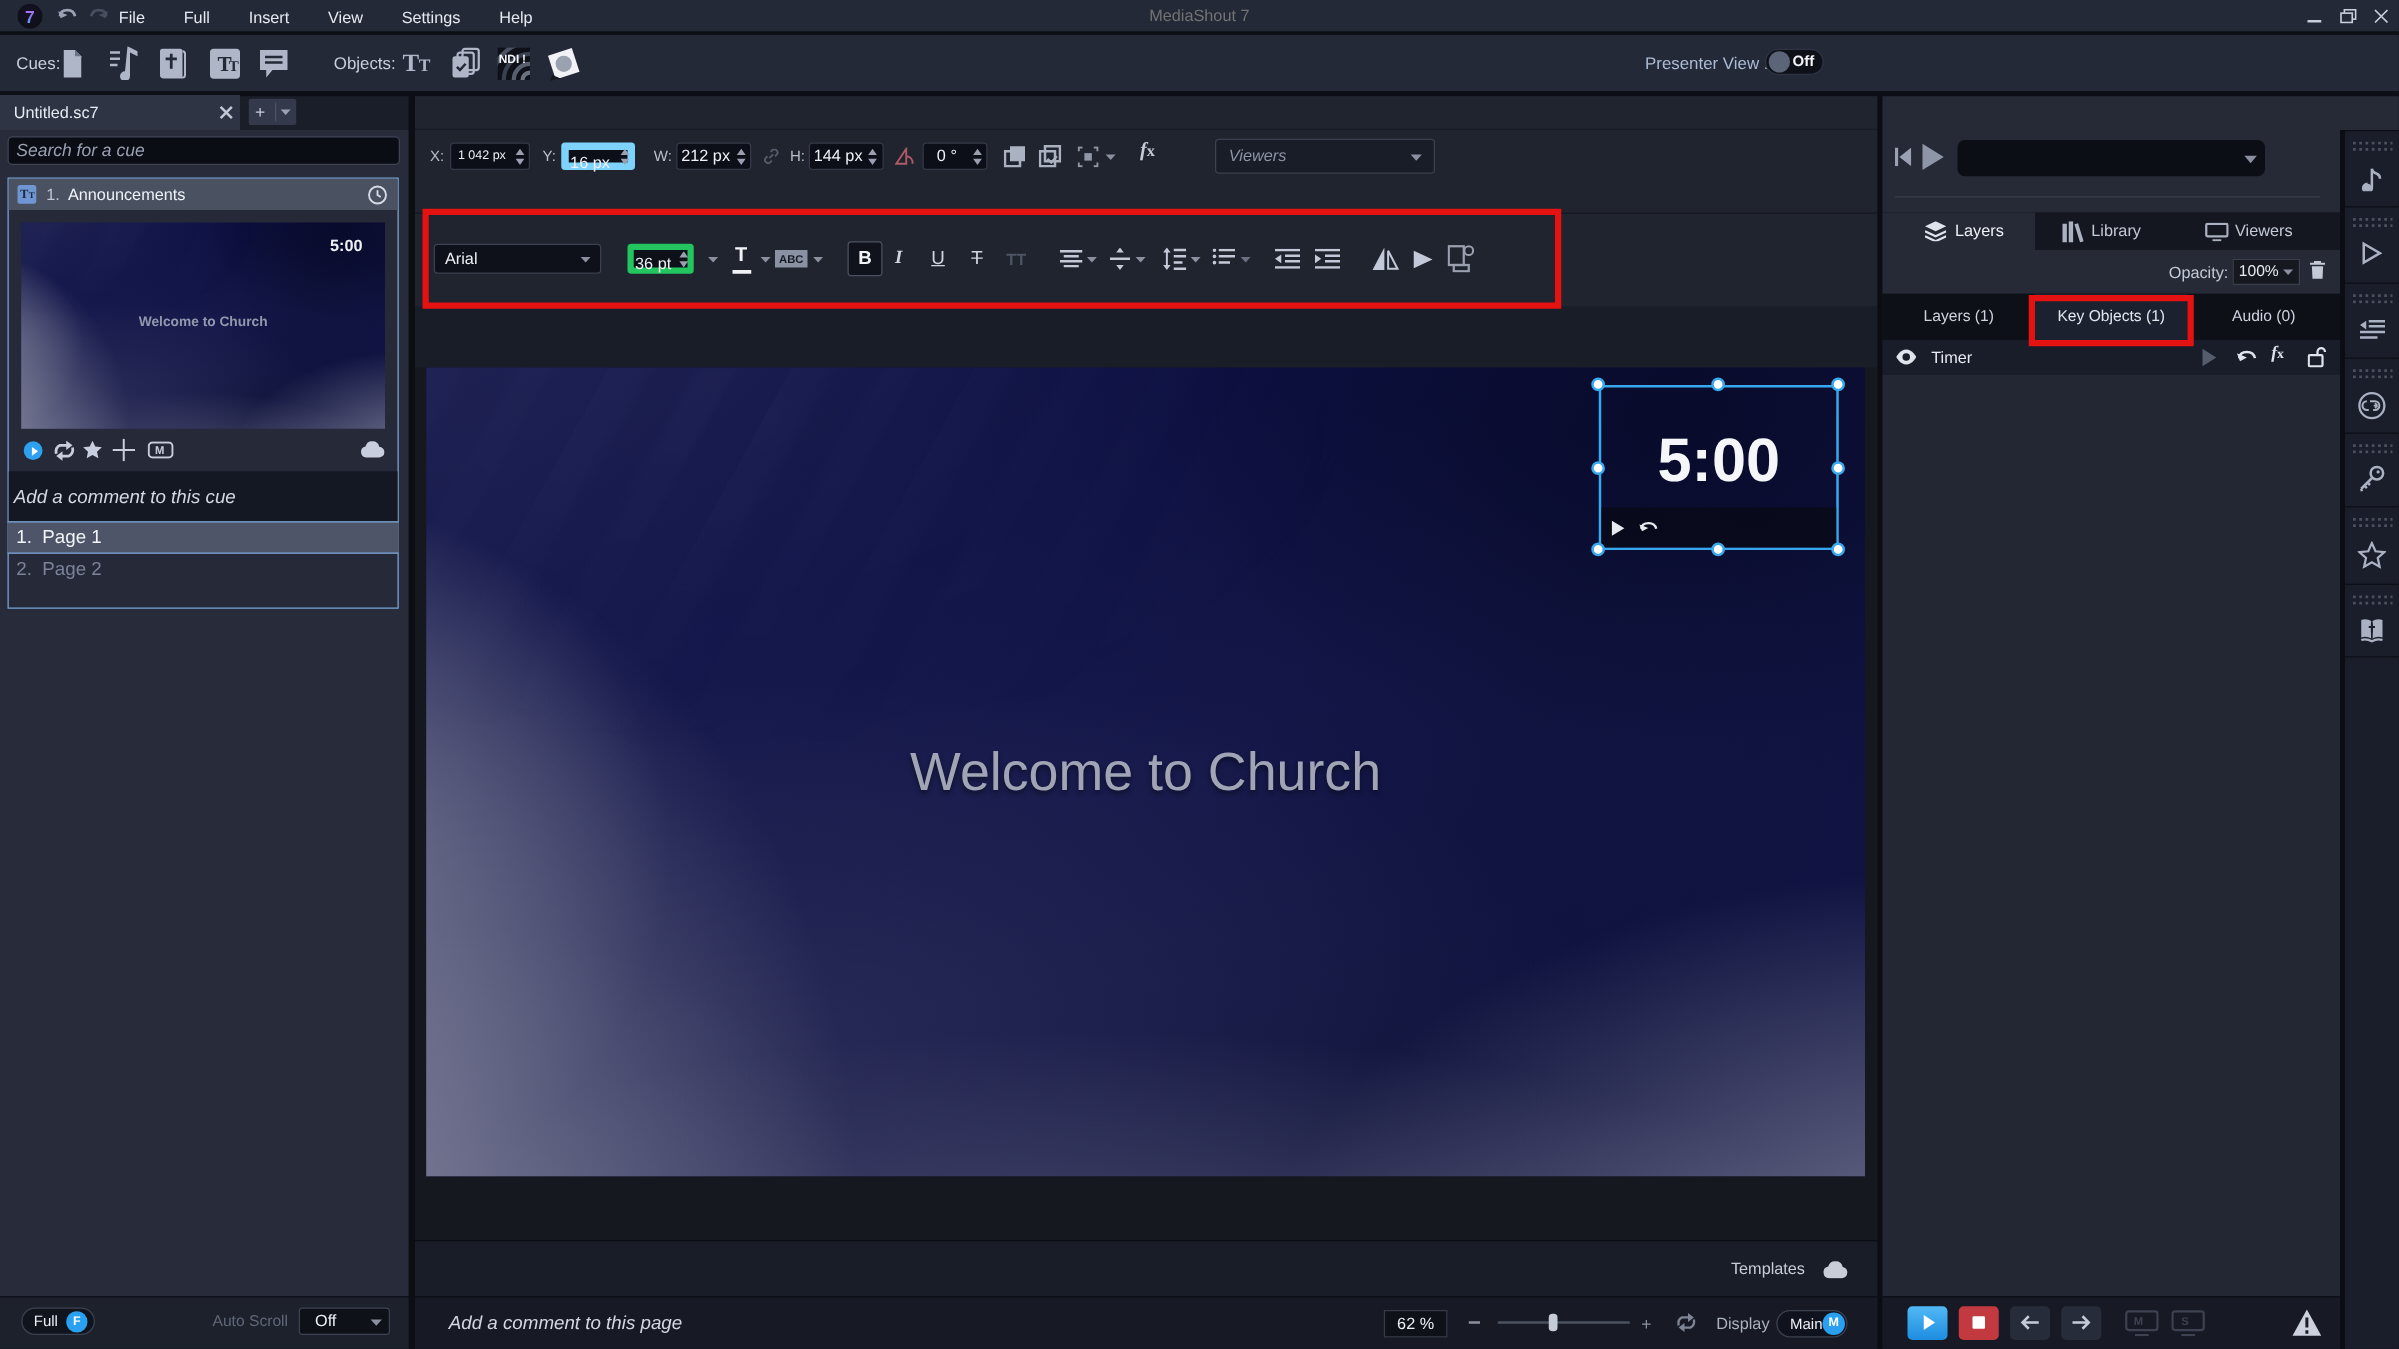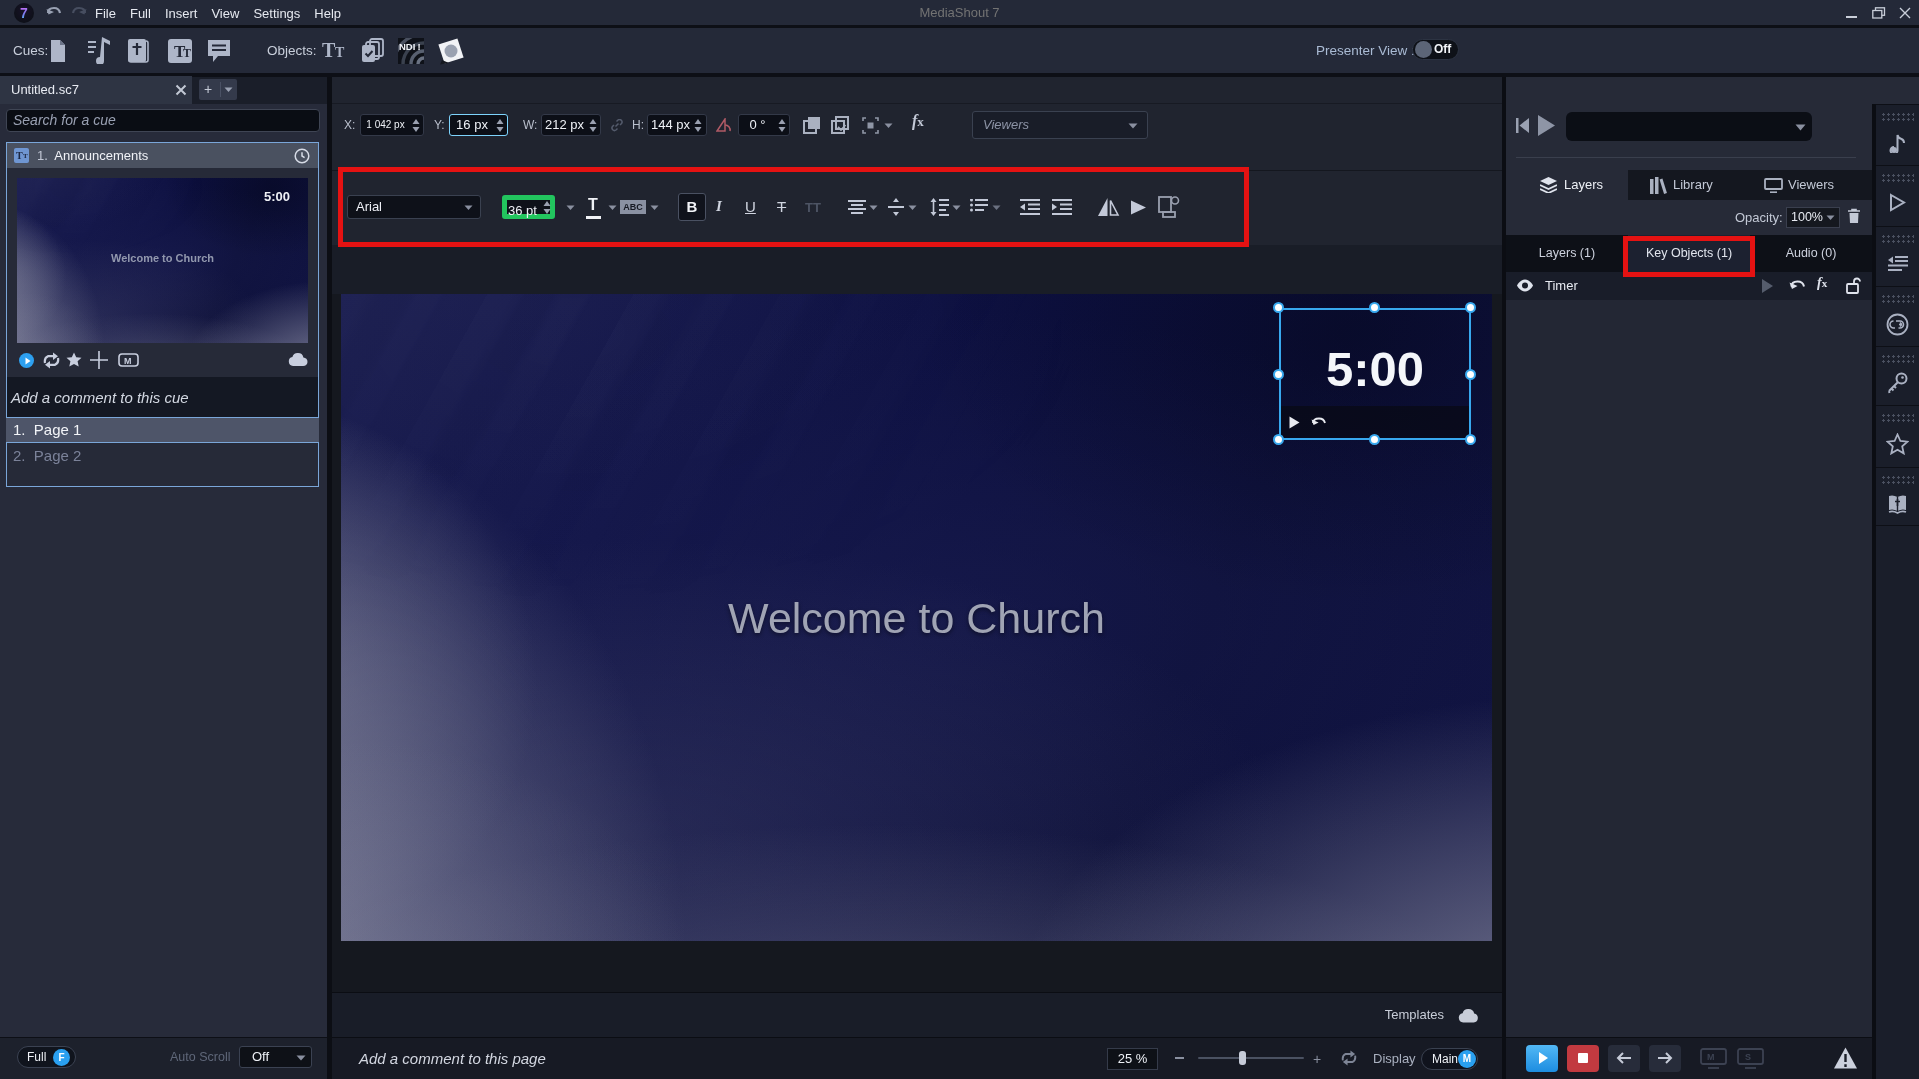--- a/index.html
+++ b/index.html
@@ -29,21 +29,21 @@
 <div class="abs" style="left:14px;top:3px;width:20px;height:20px;border-radius:50%;background:#10121b;text-align:center;font-weight:bold;font-size:14px;line-height:20px;color:#a66df0;background-image:radial-gradient(circle at 50% 40%, #171227 0%, #0e1019 70%);"><span style="background:linear-gradient(160deg,#c06ef5 20%,#7d7cf0 55%,#3fc0ea 90%);-webkit-background-clip:text;background-clip:text;color:transparent;">7</span></div>
 
 <svg class="abs" style="left:46px;top:6px;" width="16" height="13" viewBox="0 0 16 13">
     <path d="M2 7 Q2 2 8 2 Q13 2 14 7" fill="none" stroke="#99a1b2" stroke-width="2.2"></path>
     <path d="M0.5 3 L2.6 8.6 L8 6 Z" fill="#99a1b2"></path>
   </svg>
 <svg class="abs" style="left:71px;top:6px;" width="16" height="13" viewBox="0 0 16 13">
     <path d="M14 7 Q14 2 8 2 Q3 2 2 7" fill="none" stroke="#474e60" stroke-width="2.2"></path>
     <path d="M15.5 3 L13.4 8.6 L8 6 Z" fill="#474e60"></path>
   </svg>
-<div class="abs" style="left:95px;top:0;height:26px;display:flex;align-items:center;gap:14px;font-size:13px;color:#e6e9f0;">
+<div class="abs" style="left:95px;top:0;height:26px;display:flex;align-items:center;gap:31px;font-size:13px;color:#e6e9f0;">
 <span>File</span>
     <span>Full</span>
     <span>Insert</span>
     <span>View</span>
     <span>Settings</span>
     <span>Help</span>
 </div>
 <div class="abs" style="left:0;top:0;width:1919px;height:26px;text-align:center;font-size:13px;color:#737373;line-height:26px;pointer-events:none;">MediaShout 7</div>
 
 <div class="abs" style="left:1846px;top:16px;width:11px;height:1.6px;background:#c9ced9;"></div>
@@ -197,21 +197,21 @@
 <div class="abs" style="left:332px;top:245px;width:1170px;height:49px;background:#191d27;"></div>
 
 <div class="abs" style="left:332px;top:294px;width:1170px;height:698px;background:#15181f;"></div>
 <div class="abs" style="left:332px;top:992px;width:1170px;height:45px;background:#191d28;border-top:1px solid #0b0d13;"></div>
 <div class="abs" style="left:332px;top:1037px;width:1170px;height:42px;background:#171a24;border-top:1px solid #0b0d13;"></div>
 <div class="abs" style="left:1502px;top:77px;width:4px;height:1002px;background:#0b0d13;"></div>
 
 <div class="abs" style="left:344px;top:114px;height:22px;line-height:22px;font-size:12px;color:#b9bfcc;">X:</div>
 <div class="abs" style="left:360px;top:114px;width:64px;height:22px;background:#0c0f17;border:1px solid #333948;border-radius:3px;text-align:center;line-height:20px;font-size:10px;color:#eef1f6;padding-right:13px;">1 042 px</div>
 <div class="abs" style="left:434px;top:114px;height:22px;line-height:22px;font-size:12px;color:#b9bfcc;">Y:</div>
-<div class="abs" style="left:449px;top:114px;width:59px;height:22px;background:#0c0f17;border:1px solid #7dd3fc;border-radius:3px;text-align:center;line-height:20px;font-size:13px;color:#eef1f6;padding-right:13px;">16 px</div>
+<div class="abs" style="left:449px;top:114px;width:59px;height:22px;background:#0c0f17;border:6px solid #7dd3fc;border-radius:3px;text-align:center;line-height:20px;font-size:13px;color:#eef1f6;padding-right:13px;">16 px</div>
 <div class="abs" style="left:523px;top:114px;height:22px;line-height:22px;font-size:12px;color:#b9bfcc;">W:</div>
 <div class="abs" style="left:541px;top:114px;width:60px;height:22px;background:#0c0f17;border:1px solid #333948;border-radius:3px;text-align:center;line-height:20px;font-size:13px;color:#eef1f6;padding-right:13px;">212 px</div>
 <svg class="abs" style="left:610px;top:119px;" width="14" height="13" viewBox="0 0 14 13">
     <path d="M5.5 7.5 L8.5 4.5 M4 6 L2.5 7.5 a2.5 2.5 0 0 0 3.5 3.5 L7.5 9.5 M6.5 2.5 L8 1 a2.5 2.5 0 0 1 3.5 3.5 L10 6" fill="none" stroke="#545b6c" stroke-width="1.5"></path>
   </svg>
 <div class="abs" style="left:632px;top:114px;height:22px;line-height:22px;font-size:12px;color:#b9bfcc;">H:</div>
 <div class="abs" style="left:647px;top:114px;width:60px;height:22px;background:#0c0f17;border:1px solid #333948;border-radius:3px;text-align:center;line-height:20px;font-size:13px;color:#eef1f6;padding-right:13px;">144 px</div>
 <svg class="abs" style="left:716px;top:118px;" width="17" height="14" viewBox="0 0 17 14">
     <path d="M1 13 L9 1 L9 13 z" fill="none" stroke="#b05a66" stroke-width="1.5"></path>
     <path d="M9 7 a5 5 0 0 1 5 6" fill="none" stroke="#b05a66" stroke-width="1.5"></path>
@@ -379,21 +379,21 @@
 <div class="abs" style="left:1273px;top:434px;width:11px;height:11px;border-radius:50%;background:#fff;border:2.5px solid #38a8ee;"></div>
 <div class="abs" style="left:1369px;top:434px;width:11px;height:11px;border-radius:50%;background:#fff;border:2.5px solid #38a8ee;"></div>
 <div class="abs" style="left:1465px;top:434px;width:11px;height:11px;border-radius:50%;background:#fff;border:2.5px solid #38a8ee;"></div>
 
 <div class="abs" style="left:1334px;top:992px;width:110px;height:45px;line-height:45px;text-align:right;font-size:13px;color:#c8cdd8;">Templates</div>
 <svg class="abs" style="left:1458px;top:1008px;" width="21" height="15" viewBox="0 0 21 15">
     <path d="M10.5 1 a5.8 5.8 0 0 1 5.7 4.6 a4.5 4.5 0 0 1 -0.5 8.9 h-10.5 a4.7 4.7 0 0 1 -0.6 -9.3 a5.8 5.8 0 0 1 5.9 -4.2z" fill="#c8cdd8"></path>
   </svg>
 
 <div class="abs" style="left:359px;top:1037px;height:42px;display:flex;align-items:center;font-style:italic;font-size:15px;color:#d3d7e1;">Add a comment to this page</div>
-<div class="abs" style="left:1107px;top:1048px;width:51px;height:22px;background:#0e1117;border:1px solid #353b4a;text-align:center;line-height:20px;font-size:13px;color:#eef1f6;">25 %</div>
+<div class="abs" style="left:1107px;top:1048px;width:51px;height:22px;background:#0e1117;border:1px solid #353b4a;text-align:center;line-height:20px;font-size:13px;color:#eef1f6;">62 %</div>
 <div class="abs" style="left:1175px;top:1057px;width:9px;height:2px;background:#8a90a0;"></div>
 <div class="abs" style="left:1198px;top:1057px;width:106px;height:2px;background:#4a5161;border-radius:1px;"></div>
 <div class="abs" style="left:1239px;top:1051px;width:7px;height:14px;border-radius:3px;background:#c6cbd8;"></div>
 <div class="abs" style="left:1313px;top:1051px;font-size:14px;color:#8a90a0;">+</div>
 <svg class="abs" style="left:1341px;top:1050px;" width="16" height="16" viewBox="0 0 17 17">
     <path d="M2 11 Q1 6 5 4.2 L11 4.2" fill="none" stroke="#7e8596" stroke-width="2"></path>
     <path d="M10 0.5 L15 4.2 L10 8z" fill="#7e8596"></path>
     <path d="M15 6 Q16 11 12 12.8 L6 12.8" fill="none" stroke="#7e8596" stroke-width="2"></path>
     <path d="M7 9 L2 12.8 L7 16.5z" fill="#7e8596"></path>
   </svg>

